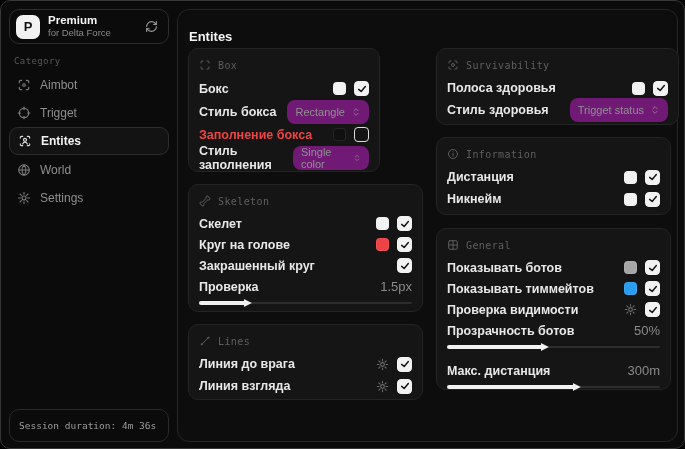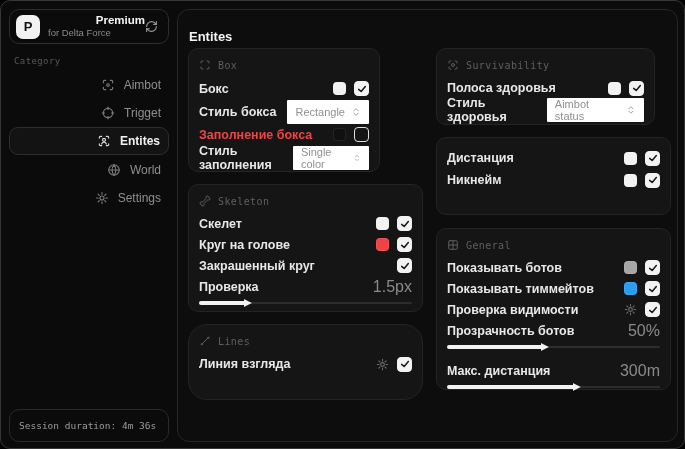--- a/index.html
+++ b/index.html
@@ -15,30 +15,30 @@
   .brand-card {
     position:absolute; left:8px; top:8px; width:160px; height:35px;
     border:1px solid #2e2e2e; border-radius:10px; display:flex; align-items:center; padding:0 10px 0 6px;
   }
   .brand-logo {
     width:24px; height:24px; background:#f2f2f2; border-radius:7px;
     display:flex; align-items:center; justify-content:center;
     font-size:13px; font-weight:800; color:#121212;
   }
   .brand-text { margin-left:8px; flex:1; line-height:1.15; }
-  .brand-title { font-size:11.5px; font-weight:700; color:#f5f5f5;text-align:right; }
+  .brand-title { font-size:11.5px; font-weight:700; color:#f5f5f5; }
   .brand-sub { font-size:9.5px; color:#8a8a8a; }
   .brand-sync { width:13px; height:13px; color:#9a9a9a; cursor:pointer; }
 
   .category-label { position:absolute; left:13px; top:55px; font-size:9px; color:#585858; letter-spacing:.4px; }
 
   .nav-item {
     position:absolute; left:8px; width:160px; height:28px;
     display:flex; align-items:center; padding:0 8px; border-radius:9px;
-    color:#8f8f8f; font-size:12px; font-weight:500; cursor:pointer;justify-content:flex-end;
+    color:#8f8f8f; font-size:12px; font-weight:500; cursor:pointer;
   }
   .nav-item .nav-icon { width:14px; height:14px; margin-right:9px; color:#7a7a7a; flex:0 0 auto; }
   .nav-item.active { border:1px solid #2d2d2d; background:#131313; color:#f2f2f2; font-weight:600; }
   .nav-item.active .nav-icon { color:#dcdcdc; }
 
   .session-card {
     position:absolute; left:8px; top:408px; width:160px; height:33px;
     border:1px solid #2a2a2a; border-radius:10px; display:flex; align-items:center; padding:0 9px;
   }
   .session-text { font-size:9.5px; color:#9c9c9c; }
@@ -56,54 +56,54 @@
   }
   .panel-header { display:flex; align-items:center; gap:7px; height:14px; margin-bottom:5px;
     color:#5f5f5f; font-size:10px; letter-spacing:.4px; }
   .panel-header svg { width:12px; height:12px; flex:0 0 auto; }
 
   .row { display:flex; align-items:center; justify-content:space-between; height:22px; }
   .rows-sm .row { height:21px; }
   .rows-lg .row { height:23px; }
   .row-label { font-size:12.5px; font-weight:600; color:#e8e8e8; }
   .row.disabled .row-label { color:#ef4444; }
-  .row-value { font-size:16px; color:#8a8a8a; }
+  .row-value { font-size:13px; color:#8a8a8a; }
   .controls { display:flex; align-items:center; gap:8px; }
 
   .swatch { width:13px; height:13px; border-radius:4px; box-shadow: inset 0 0 0 1px rgba(255,255,255,.09); cursor:pointer; }
   .checkbox {
     width:15px; height:15px; border-radius:4px; border:1.5px solid #dedede;
     display:flex; align-items:center; justify-content:center; cursor:pointer; background:transparent;
   }
   .checkbox.checked { background:#f2f2f2; border-color:#f2f2f2; }
   .checkbox .tick { display:none; width:10px; height:10px; stroke:#161616; stroke-width:3.6; fill:none; }
   .checkbox.checked .tick { display:block; }
 
   .gear-btn { width:13px; height:13px; color:#6e6e6e; cursor:pointer; }
 
   .dropdown {
     display:flex; align-items:center; gap:6px; height:21px; padding:12px 8px;
-    background:#ffffff; border-radius:1px; cursor:pointer;
+    background:#701a75; border-radius:8px; cursor:pointer;
   }
   .dd-value { font-size:11px; color:#909090; }
   .dd-icon { width:10px; height:10px; color:#8f8f8f; }
 
   .slider { position:relative; height:10px; margin-top:1px; cursor:pointer; }
   .slider .track { position:absolute; left:0; right:0; top:4px; height:2px; background:#2d2d2d; border-radius:2px; }
   .slider .fill { position:absolute; left:0; top:3px; height:4px; background:#f2f2f2; border-radius:2px; }
   .slider .thumb {
     position:absolute; right:-6px; top:-2px; width:8px; height:8px; background:#f2f2f2;
     clip-path:polygon(0 0, 100% 50%, 0 100%);
   }
 
   
   .panel-box { left:10px; top:38px; width:192px; height:124px; }
   .panel-skeleton { left:10px; top:174px; width:235px; height:128px; }
-  .panel-lines { left:10px; top:314px; width:235px; height:76px;border-radius:19px; }
-  .panel-survivability { left:258px; top:38px; width:219px; height:77px; }
+  .panel-lines { left:10px; top:314px; width:235px; height:76px; }
+  .panel-survivability { left:258px; top:38px; width:243px; height:77px; }
   .panel-information { left:258px; top:127px; width:235px; height:78px; }
   .panel-general { left:258px; top:218px; width:235px; height:162px; }
   .gap8 { height:8px; }
 
   svg { stroke:currentColor; fill:none; stroke-width:2; stroke-linecap:round; stroke-linejoin:round; }
 </style>
 </head>
 <body>
 
 <div class="window">
@@ -291,20 +291,34 @@
     <div class="panel panel-lines">
       <div class="panel-header mono">
         <svg viewBox="0 0 24 24">
           <path d="M6.5 17.5 17.5 6.5"></path>
             <circle cx="18.5" cy="5.5" r="1.3"></circle>
             <circle cx="5.5" cy="18.5" r="1.3"></circle>
         </svg>
         <span>Lines</span>
       </div>
       <div class="row">
+        <span class="row-label">Линия до врага</span>
+        <span class="controls">
+          <svg class="gear-btn" viewBox="0 0 24 24">
+            <circle cx="12" cy="12" r="3.4"></circle>
+            <path d="M18.5 12h3M5.5 12h-3M12 5.5v-3M12 18.5v3M16.6 16.6l2.1 2.1M7.4 7.4L5.3 5.3M16.6 7.4l2.1-2.1M7.4 16.6l-2.1 2.1"></path>
+          </svg>
+          <span class="checkbox checked">
+            <svg class="tick" viewBox="0 0 24 24">
+                <polyline points="4,13 10,18 20,6"></polyline>
+              </svg>
+          </span>
+        </span>
+      </div>
+      <div class="row">
         <span class="row-label">Линия взгляда</span>
         <span class="controls">
           <svg class="gear-btn" viewBox="0 0 24 24">
             <circle cx="12" cy="12" r="3.4"></circle>
             <path d="M18.5 12h3M5.5 12h-3M12 5.5v-3M12 18.5v3M16.6 16.6l2.1 2.1M7.4 7.4L5.3 5.3M16.6 7.4l2.1-2.1M7.4 16.6l-2.1 2.1"></path>
           </svg>
           <span class="checkbox checked">
             <svg class="tick" viewBox="0 0 24 24">
                 <polyline points="4,13 10,18 20,6"></polyline>
               </svg>
@@ -331,30 +345,38 @@
           <span class="checkbox checked">
             <svg class="tick" viewBox="0 0 24 24">
                 <polyline points="4,13 10,18 20,6"></polyline>
               </svg>
           </span>
         </span>
       </div>
       <div class="row">
         <span class="row-label">Стиль здоровья</span>
         <span class="dropdown">
-          <span class="dd-value">Aimbot status</span>
+          <span class="dd-value">Trigget status</span>
           <svg class="dd-icon" viewBox="0 0 24 24">
               <path d="m7 9 5-5 5 5"></path>
               <path d="m7 15 5 5 5-5"></path>
             </svg>
         </span>
       </div>
     </div>
 
     <div class="panel panel-information">
+      <div class="panel-header mono">
+        <svg viewBox="0 0 24 24">
+          <circle cx="12" cy="12" r="9"></circle>
+            <path d="M12 11v5"></path>
+            <path d="M12 7.5h.01"></path>
+        </svg>
+        <span>Information</span>
+      </div>
       <div class="row">
         <span class="row-label">Дистанция</span>
         <span class="controls">
           <span class="swatch" style="background: rgb(242, 242, 242);"></span>
           <span class="checkbox checked">
             <svg class="tick" viewBox="0 0 24 24">
                 <polyline points="4,13 10,18 20,6"></polyline>
               </svg>
           </span>
         </span>

